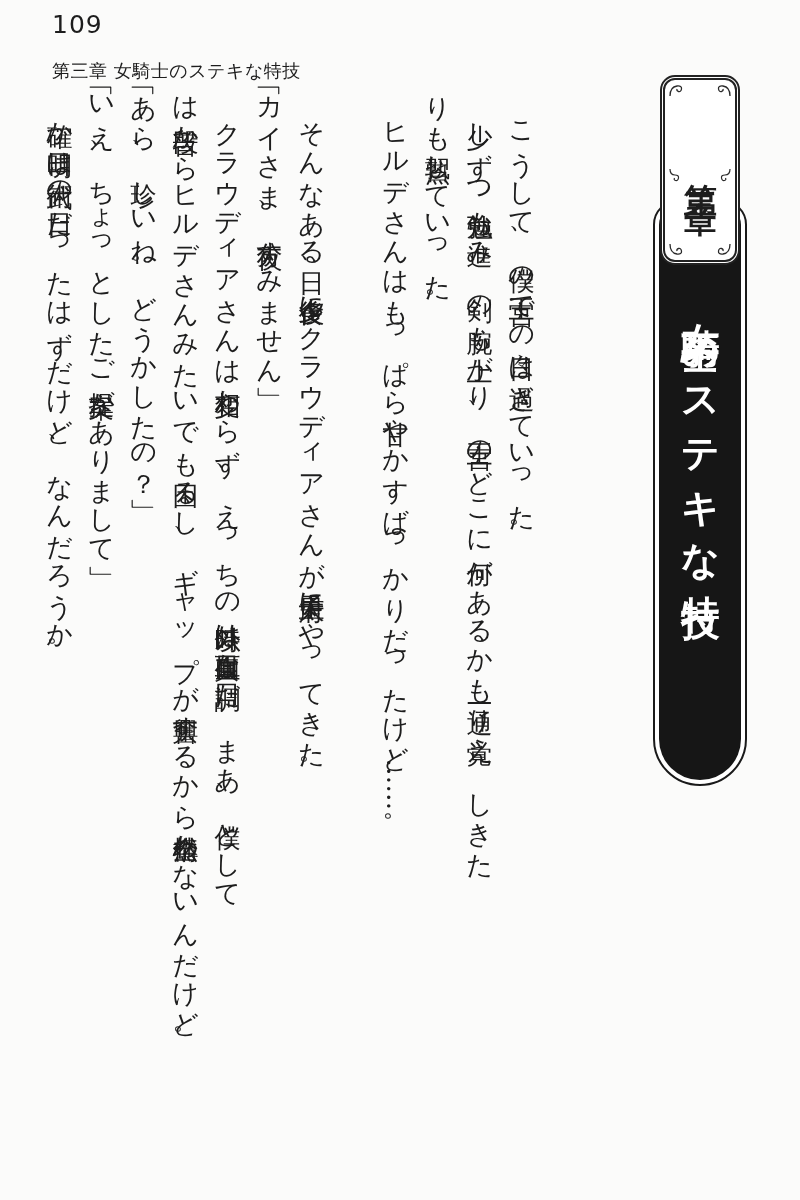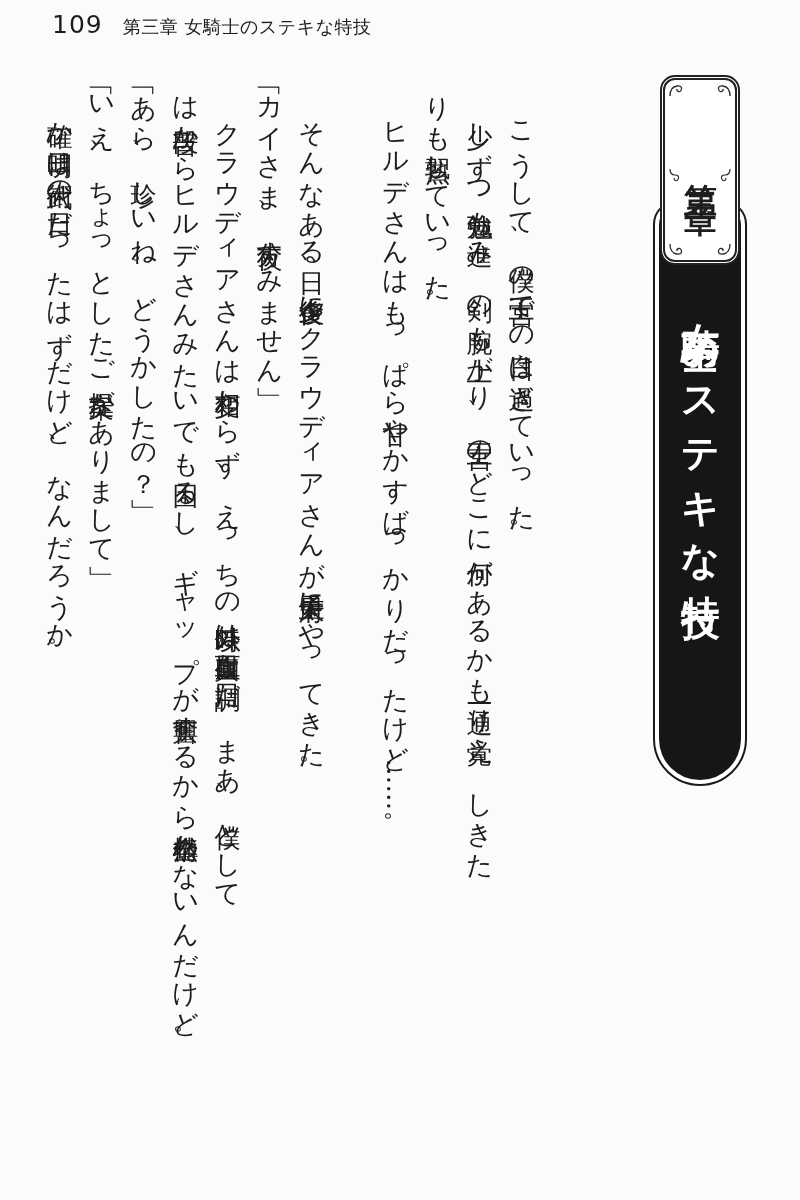--- a/index.html
+++ b/index.html
@@ -9,21 +9,21 @@
     color:#1d1d1d;
     font-family:"DejaVu Serif","Liberation Serif",serif;
     position:relative;
     overflow:hidden;
   }
 
   
   .page-header {
     position:absolute; top:10px; left:52px;
     font-family:"DejaVu Sans","Liberation Sans",sans-serif;
-    display:flex; align-items:baseline; gap:20px;
+    display:flex; align-items:baseline; gap:20px;flex-direction:column;
   }
   .page-number { font-size:25px; letter-spacing:1px; }
   .chapter-label { font-size:18px; letter-spacing:0.5px; }
 
   
   .body-text {
     position:absolute; top:78px; right:257px;
     height:1072px;
     writing-mode:vertical-rl;
     font-size:26px;

